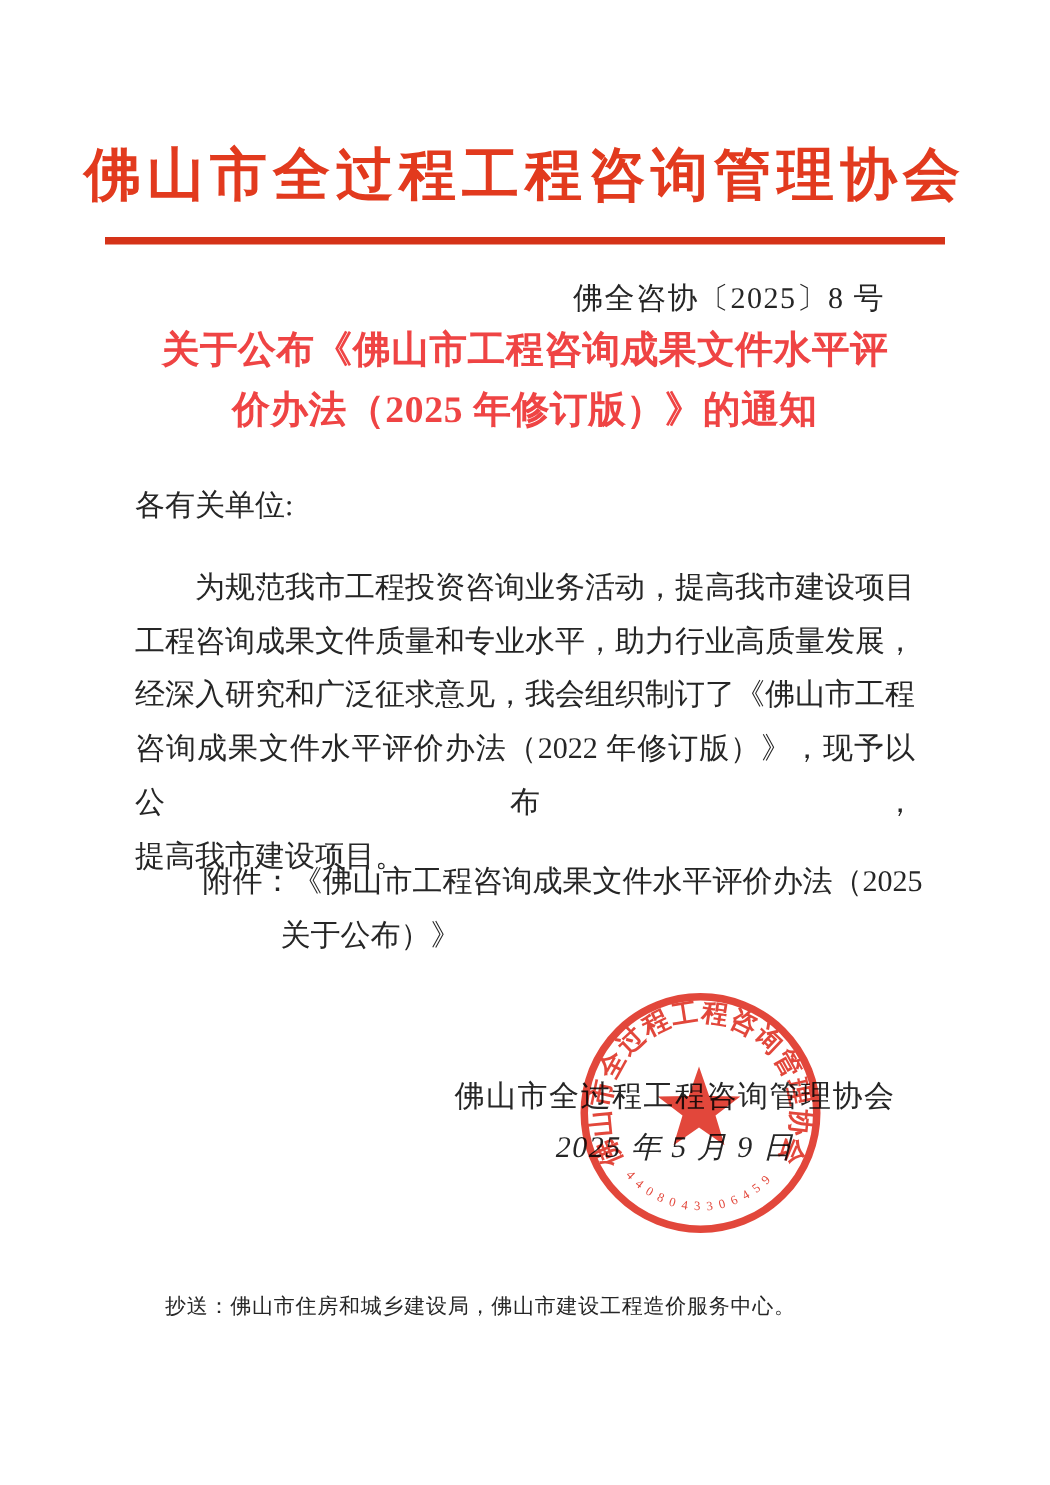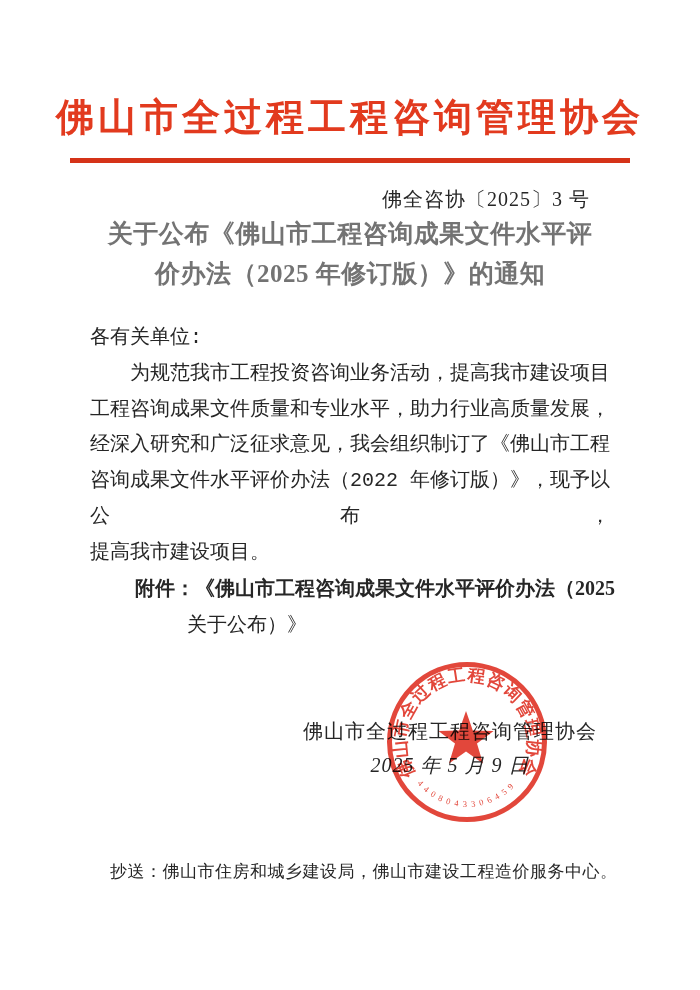--- a/index.html
+++ b/index.html
@@ -42,39 +42,38 @@
     letter-spacing: 1px;
     line-height: 26px;
   }
   .doc-title {
     position: absolute;
     top: 214px; left: 0; width: 700px;
     text-align: center;
     font-size: 25px;
     font-weight: bold;
     line-height: 40px;
-    color: #737373;
+    color: #ef4444;
     letter-spacing: 0.5px;
   }
   .body-block {
     position: absolute;
     top: 320px; left: 90px; width: 520px;
     font-size: 20px;
     line-height: 35.8px;
-    font-family: Liberation Mono, monospace;
   }
   .body-block .line.fill { text-align: justify; text-align-last: justify; }
-  .body-block .line.indent { text-indent: 40px; }
+  .body-block .line.indent { text-indent: 40px; margin-top: 19px; }
   .attach-block {
     position: absolute;
     top: 571px; left: 90px; width: 545px;
     font-size: 20px;
     line-height: 35.8px;
   }
-  .attach-block .a1 { padding-left: 45px; font-weight: bold; }
+  .attach-block .a1 { padding-left: 45px; }
   .attach-block .a2 { padding-left: 97px; }
   .signature {
     position: absolute;
     top: 716px; left: 270px; width: 360px;
     text-align: center;
     font-size: 20px;
   }
   .sig-name { line-height: 30px; letter-spacing: 1px; }
   .sig-date { line-height: 30px; margin-top: 4px; letter-spacing: 1px; font-style: italic; }
   .seal {
@@ -85,35 +84,35 @@
     opacity: 0.92;
   }
   .seal .ring { fill: none; stroke: var(--seal-red); stroke-width: 5; }
   .seal .star { fill: var(--seal-red); }
   .seal text { fill: var(--seal-red); font-family: "Liberation Serif", serif; }
   .seal .ring-text { font-size: 17.5px; font-weight: bold; letter-spacing: 1px; }
   .seal .code-text { font-size: 8.5px; letter-spacing: 4.5px; }
   .footer-cc {
     position: absolute;
     top: 860px; left: 110px;
-    font-size: 17px;
+    font-size: 14px;
     letter-spacing: 0.5px;
     line-height: 23px;
   }
 </style>
 </head>
 <body>
 
 <div class="page">
 
   <div class="org-header">佛山市全过程工程咨询管理协会</div>
 
   <div class="header-rule"></div>
 
-  <div class="doc-no">佛全咨协〔2025〕3 号</div>
+  <div class="doc-no">佛全咨协〔2025〕8 号</div>
 
   <div class="doc-title">
     <div>关于公布《佛山市工程咨询成果文件水平评</div>
     <div>价办法（2025 年修订版）》的通知</div>
   </div>
 
   <div class="body-block">
     <div class="line">各有关单位:</div>
     <div class="line indent fill">为规范我市工程投资咨询业务活动，提高我市建设项目</div>
     <div class="line fill">工程咨询成果文件质量和专业水平，助力行业高质量发展，</div>

